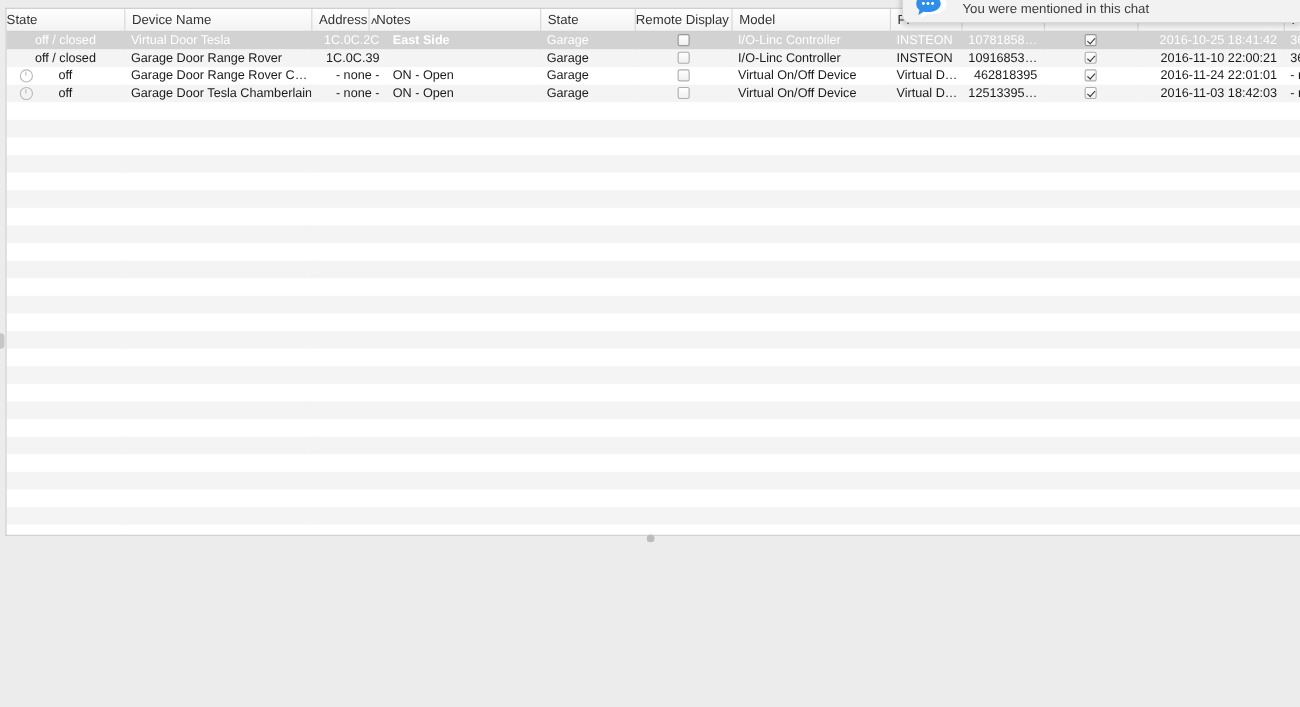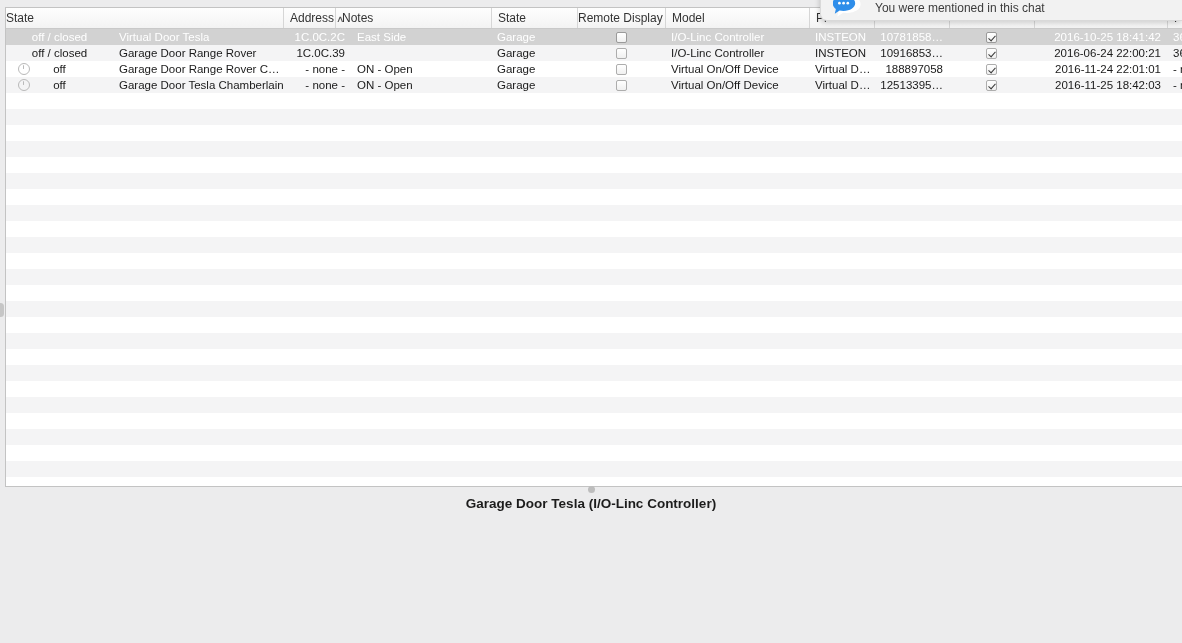--- a/index.html
+++ b/index.html
@@ -231,20 +231,21 @@
   }
 </style>
 </head>
 <body>
 
 <div id="app">
 
   <div id="table-panel">
     <div class="thead" id="thead">
         <div class="th first center" style="left: 0px; width: 107px;"><span>State</span></div>
+        <div class="th" style="left: 107px; width: 170px;"><span>Device Name</span></div>
         <div class="th" style="left: 277px; width: 68px;"><span>Address</span><span class="sort-caret">∧</span></div>
         <div class="th" style="left: 329px; width: 140px;"><span>Notes</span></div>
         <div class="th" style="left: 485px; width: 86px;"><span>State</span></div>
         <div class="th center" style="left: 571px; width: 88px;"><span>Remote Display</span></div>
         <div class="th" style="left: 659px; width: 144px;"><span>Model</span></div>
         <div class="th" style="left: 803px; width: 65px;"><span>Pr</span></div>
         <div class="th" style="left: 868px; width: 75px;"><span></span></div>
         <div class="th center" style="left: 943px; width: 85px;"><span></span></div>
         <div class="th" style="left: 1028px; width: 133px;"><span></span></div>
         <div class="th" style="left: 1161px; width: 21px;"><span>Fir</span></div>
@@ -258,70 +259,70 @@
         <div class="vline short" style="left: 659px;"></div>
         <div class="vline short" style="left: 803px;"></div>
         <div class="vline short" style="left: 868px;"></div>
         <div class="vline short" style="left: 943px;"></div>
         <div class="vline short" style="left: 1028px;"></div>
         <div class="vline short" style="left: 1161px;"></div>
         <div class="row selected" style="top: 0px;">
           <div class="cell center" style="left: 0px; width: 107px;"><span>off / closed</span></div>
           <div class="cell" style="left: 107px; width: 170px;"><span>Virtual Door Tesla</span></div>
           <div class="cell right" style="left: 277px; width: 68px;"><span>1C.0C.2C</span></div>
-          <div class="cell" style="left: 345px; width: 140px;"><span>East Side</span></div>
+          <div class="cell" style="left: 345px; width: 140px; font-weight: bold;"><span>East Side</span></div>
           <div class="cell" style="left: 485px; width: 86px;"><span>Garage</span></div>
           <div class="cell center" style="left: 571px; width: 88px;"><span class="cbox"></span></div>
           <div class="cell" style="left: 659px; width: 144px;"><span>I/O-Linc Controller</span></div>
           <div class="cell" style="left: 803px; width: 65px;"><span>INSTEON</span></div>
           <div class="cell right" style="left: 868px; width: 75px;"><span>10781858…</span></div>
           <div class="cell center" style="left: 943px; width: 85px;"><span class="cbox checked"></span></div>
           <div class="cell right" style="left: 1028px; width: 133px;"><span>2016-10-25 18:41:42</span></div>
           <div class="cell" style="left: 1161px; width: 21px;"><span>36</span></div>
         </div>
         <div class="row even" style="top: 16px;">
           <div class="cell center" style="left: 0px; width: 107px;"><span>off / closed</span></div>
           <div class="cell" style="left: 107px; width: 170px;"><span>Garage Door Range Rover</span></div>
           <div class="cell right" style="left: 277px; width: 68px;"><span>1C.0C.39</span></div>
           <div class="cell" style="left: 345px; width: 140px; margin-top: 16px;"><span>West Side</span></div>
           <div class="cell" style="left: 485px; width: 86px;"><span>Garage</span></div>
           <div class="cell center" style="left: 571px; width: 88px;"><span class="cbox"></span></div>
           <div class="cell" style="left: 659px; width: 144px;"><span>I/O-Linc Controller</span></div>
           <div class="cell" style="left: 803px; width: 65px;"><span>INSTEON</span></div>
           <div class="cell right" style="left: 868px; width: 75px;"><span>10916853…</span></div>
           <div class="cell center" style="left: 943px; width: 85px;"><span class="cbox checked"></span></div>
-          <div class="cell right" style="left: 1028px; width: 133px;"><span>2016-06-24 22:00:21</span></div>
+          <div class="cell right" style="left: 1028px; width: 133px;"><span>2016-11-10 22:00:21</span></div>
           <div class="cell" style="left: 1161px; width: 21px;"><span>36</span></div>
         </div>
         <div class="row odd" style="top: 32px;">
           <div class="cell center" style="left: 0px; width: 107px;"><span class="power-icon"></span><span>off</span></div>
           <div class="cell" style="left: 107px; width: 170px;"><span>Garage Door Range Rover C…</span></div>
           <div class="cell right" style="left: 277px; width: 68px;"><span>- none -</span></div>
           <div class="cell" style="left: 345px; width: 140px;"><span>ON - Open</span></div>
           <div class="cell" style="left: 485px; width: 86px;"><span>Garage</span></div>
           <div class="cell center" style="left: 571px; width: 88px;"><span class="cbox"></span></div>
           <div class="cell" style="left: 659px; width: 144px;"><span>Virtual On/Off Device</span></div>
           <div class="cell" style="left: 803px; width: 65px;"><span>Virtual D…</span></div>
-          <div class="cell right" style="left: 868px; width: 75px;"><span>188897058</span></div>
+          <div class="cell right" style="left: 868px; width: 75px;"><span>462818395</span></div>
           <div class="cell center" style="left: 943px; width: 85px;"><span class="cbox checked"></span></div>
           <div class="cell right" style="left: 1028px; width: 133px;"><span>2016-11-24 22:01:01</span></div>
           <div class="cell" style="left: 1161px; width: 21px;"><span>- n</span></div>
         </div>
         <div class="row even" style="top: 48px;">
           <div class="cell center" style="left: 0px; width: 107px;"><span class="power-icon"></span><span>off</span></div>
           <div class="cell" style="left: 107px; width: 170px;"><span>Garage Door Tesla Chamberlain</span></div>
           <div class="cell right" style="left: 277px; width: 68px;"><span>- none -</span></div>
           <div class="cell" style="left: 345px; width: 140px;"><span>ON - Open</span></div>
           <div class="cell" style="left: 485px; width: 86px;"><span>Garage</span></div>
           <div class="cell center" style="left: 571px; width: 88px;"><span class="cbox"></span></div>
           <div class="cell" style="left: 659px; width: 144px;"><span>Virtual On/Off Device</span></div>
           <div class="cell" style="left: 803px; width: 65px;"><span>Virtual D…</span></div>
           <div class="cell right" style="left: 868px; width: 75px;"><span>12513395…</span></div>
           <div class="cell center" style="left: 943px; width: 85px;"><span class="cbox checked"></span></div>
-          <div class="cell right" style="left: 1028px; width: 133px;"><span>2016-11-25 18:42:03</span></div>
+          <div class="cell right" style="left: 1028px; width: 133px;"><span>2016-11-03 18:42:03</span></div>
           <div class="cell" style="left: 1161px; width: 21px;"><span>- n</span></div>
         </div>
         <div class="row odd" style="top: 64px;"></div>
         <div class="row even" style="top: 80px;"></div>
         <div class="row odd" style="top: 96px;"></div>
         <div class="row even" style="top: 112px;"></div>
         <div class="row odd" style="top: 128px;"></div>
         <div class="row even" style="top: 144px;"></div>
         <div class="row odd" style="top: 160px;"></div>
         <div class="row even" style="top: 176px;"></div>
@@ -356,18 +357,13 @@
           <path d="M10.5 0.6 C17 0.6 22.2 4 22.2 8.3 C22.2 12.6 17 16 10.5 16 C9.1 16 7.8 15.85 6.6 15.57 L1.8 18.7 L2.85 14.1 C0.9 12.6 -0.3 10.6 -0.3 8.3 C-0.3 4 4 0.6 10.5 0.6 Z" fill="#2f8eea"></path>
           <circle cx="6.4" cy="8.2" r="1.35" fill="#ffffff"></circle>
           <circle cx="10.6" cy="8.2" r="1.35" fill="#ffffff"></circle>
           <circle cx="14.8" cy="8.2" r="1.35" fill="#ffffff"></circle>
         </g>
       </svg>
     </div>
     <div id="toast-text">You were mentioned in this chat</div>
   </div>
 
-  <div id="detail">
-
-    <div id="detail-title">Garage Door Tesla (I/O-Linc Controller)</div>
-
-  </div>
 </div>
 
 </body></html>

